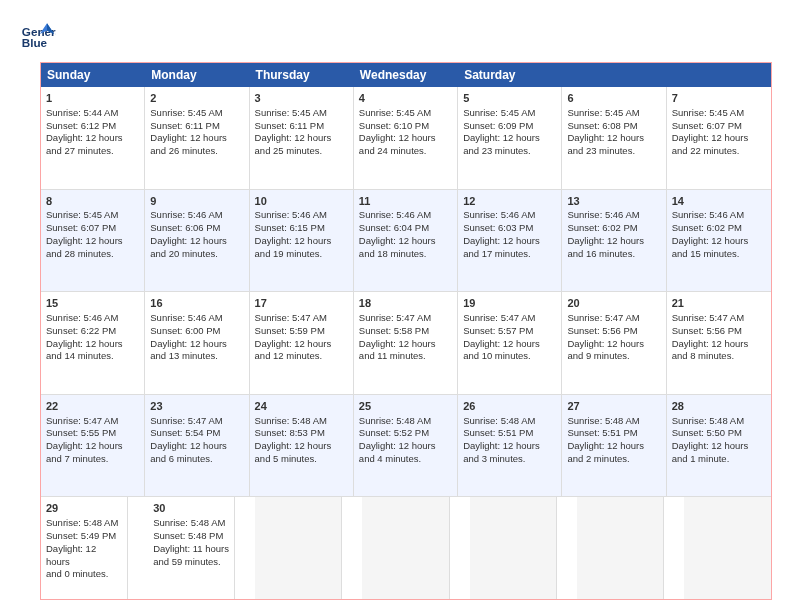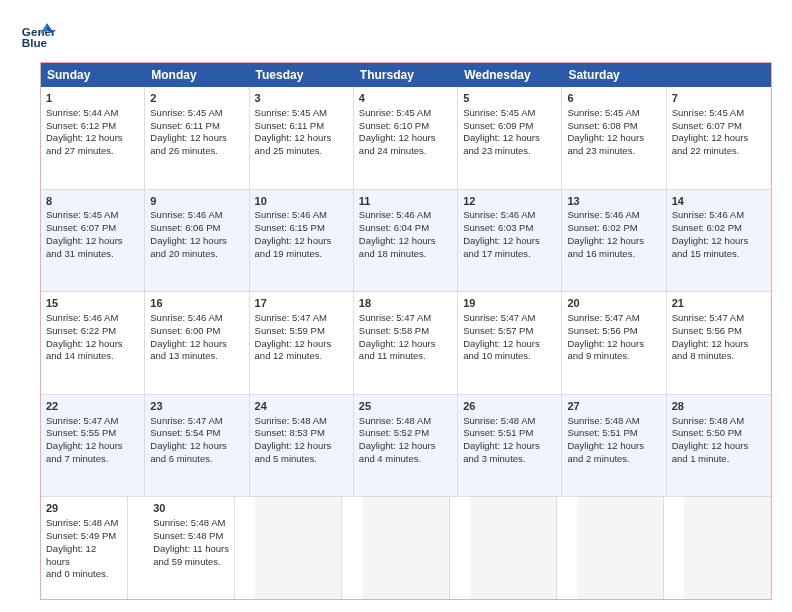--- a/index.html
+++ b/index.html
@@ -123,21 +123,20 @@
     <div class="title-block">
       <div class="main-title"></div>
       <div class="subtitle"></div>
     </div>
   </div>
 
   <div class="calendar">
     <div class="cal-header">
     <div class="cal-header-cell">Sunday</div>
         <div class="cal-header-cell">Monday</div>
-        <div class="cal-header-cell">Tuesday</div>
         <div class="cal-header-cell">Thursday</div>
         <div class="cal-header-cell">Wednesday</div>
         <div class="cal-header-cell">Saturday</div>
       </div>
     <div class="cal-body">
     <div class="cal-row">
           <div class="cal-cell">
             <span class="day-num">1</span>
             <div>Sunrise: 5:44 AM</div>
             <div>Sunset: 6:12 PM</div>
@@ -186,21 +185,21 @@
             <div>Daylight: 12 hours</div>
             <div>and 22 minutes.</div>
           </div>
         </div>
         <div class="cal-row cal-row-alt">
           <div class="cal-cell">
             <span class="day-num">8</span>
             <div>Sunrise: 5:45 AM</div>
             <div>Sunset: 6:07 PM</div>
             <div>Daylight: 12 hours</div>
-            <div>and 31 minutes.</div>
+            <div>and 28 minutes.</div>
           </div>
           <div class="cal-cell">
             <span class="day-num">9</span>
             <div>Sunrise: 5:46 AM</div>
             <div>Sunset: 6:06 PM</div>
             <div>Daylight: 12 hours</div>
             <div>and 20 minutes.</div>
           </div>
           <div class="cal-cell">
             <span class="day-num">10</span>

